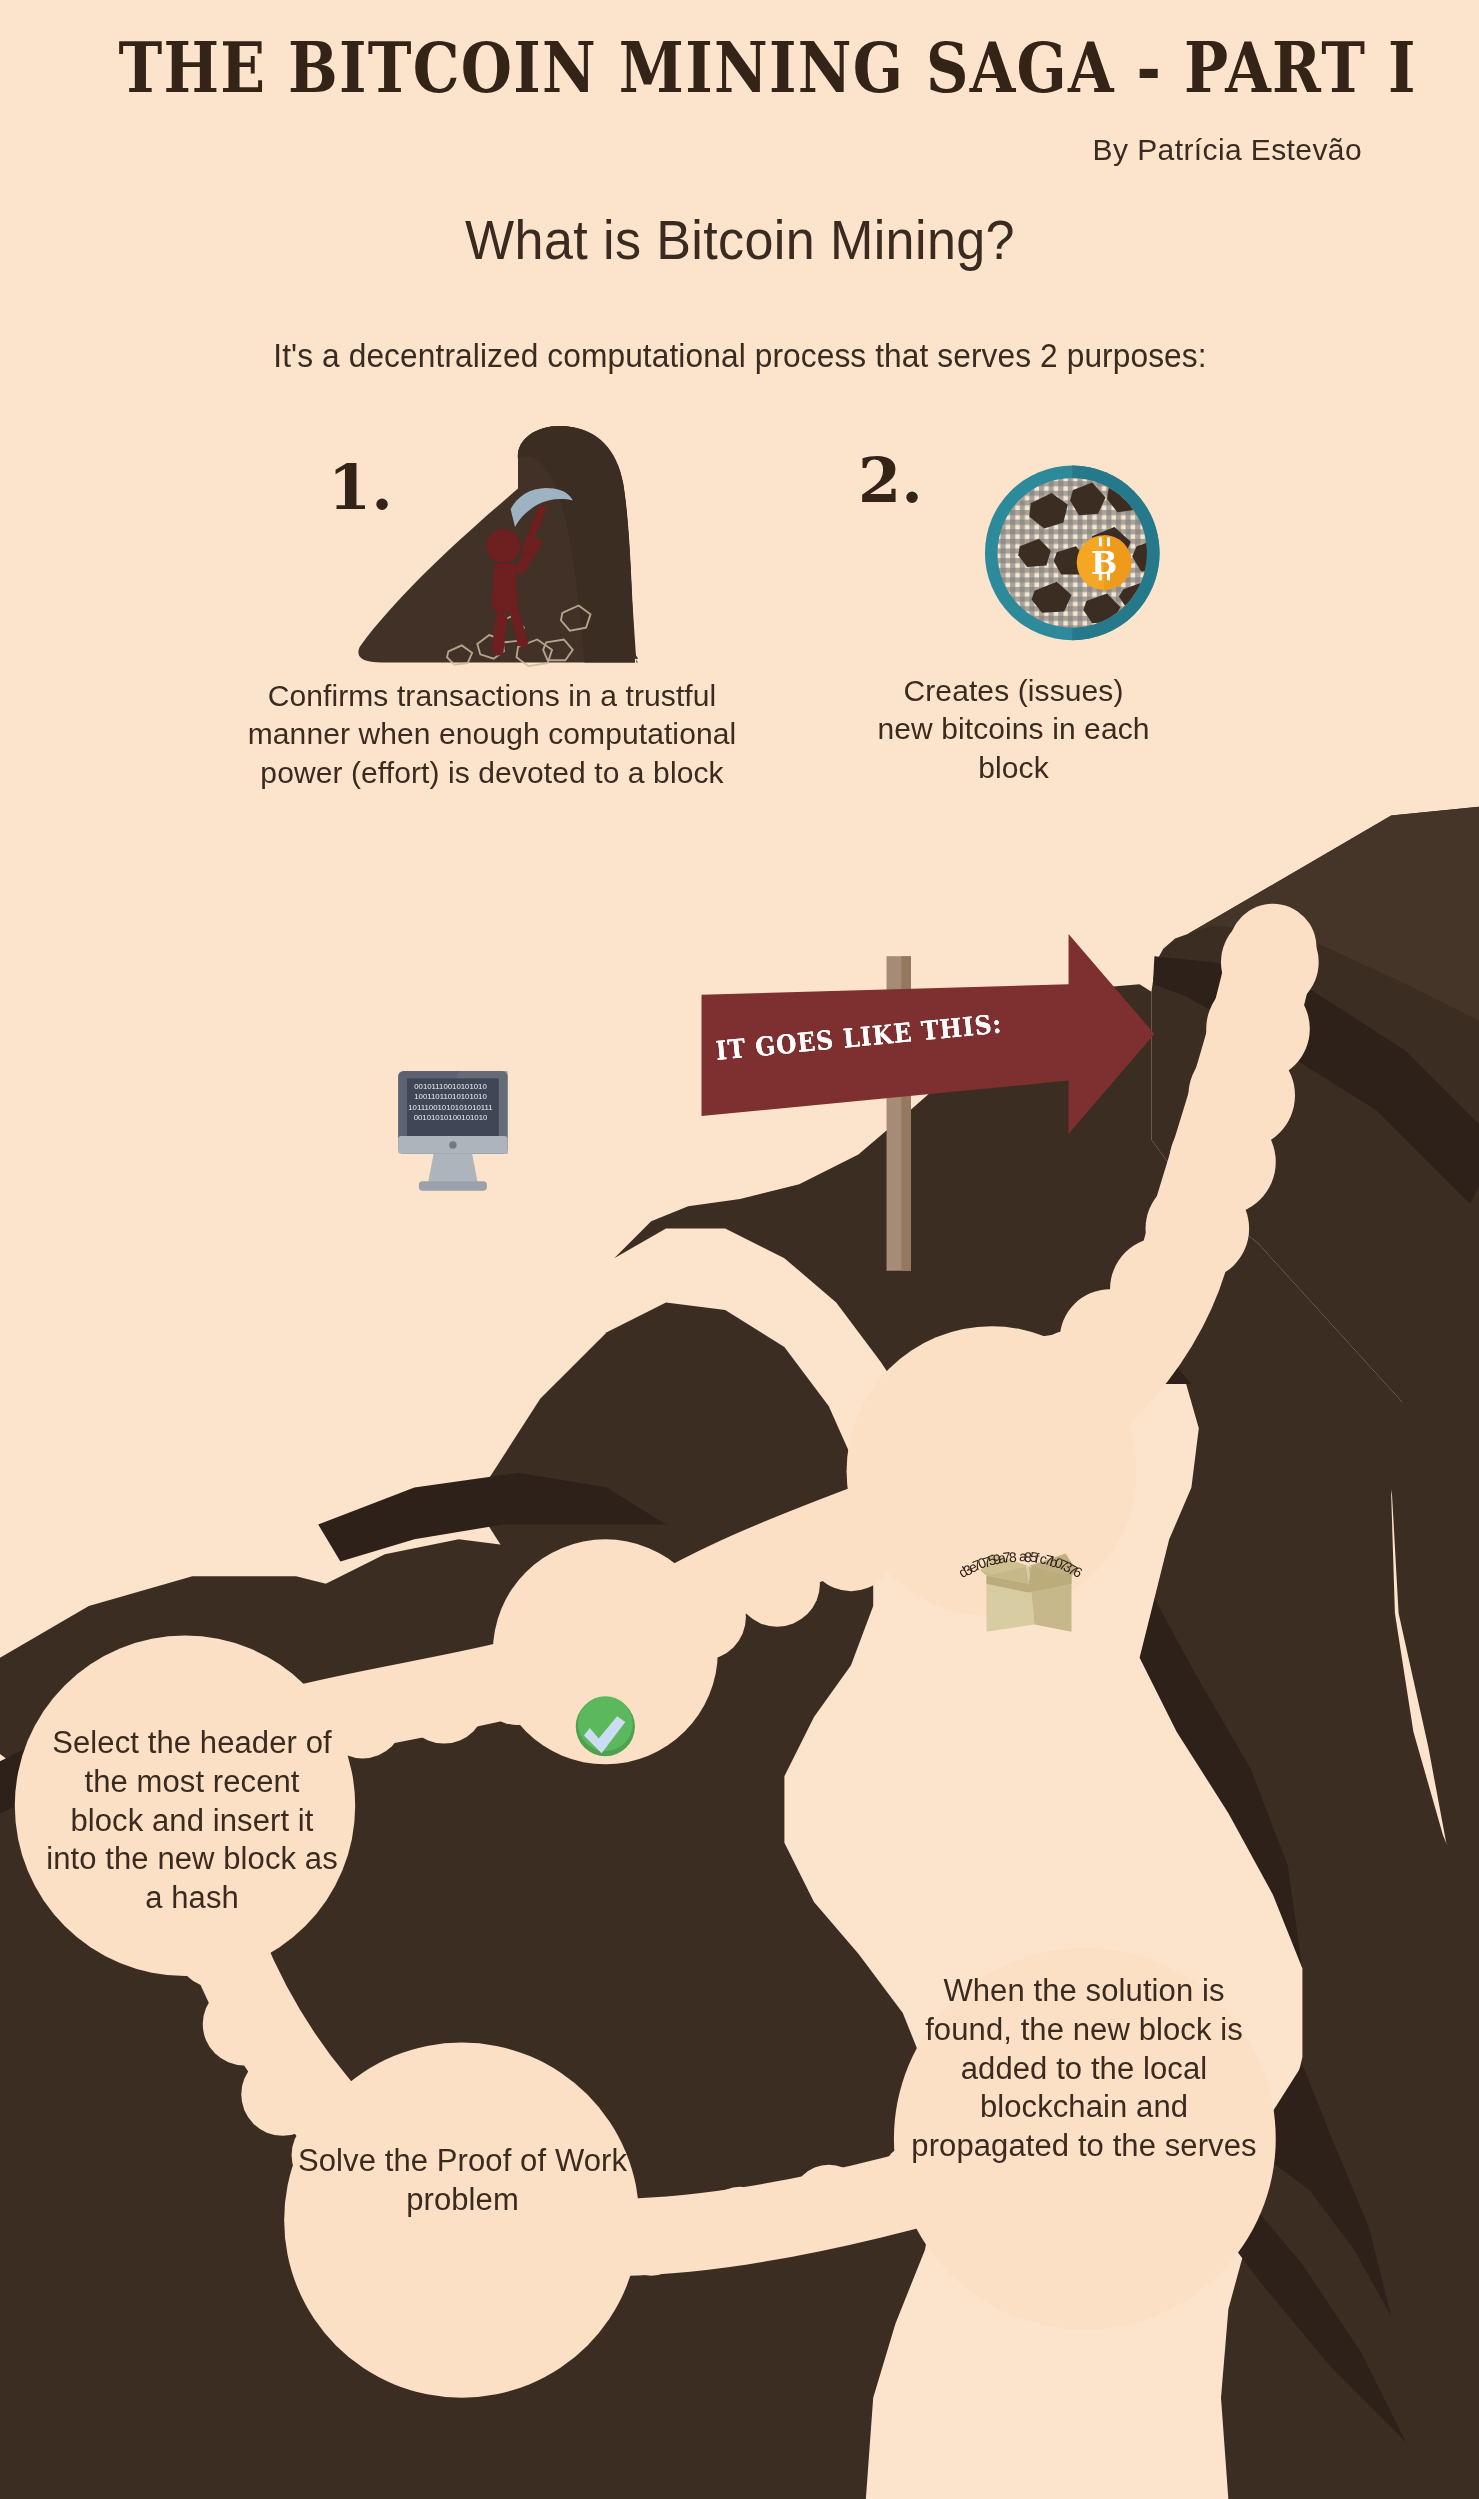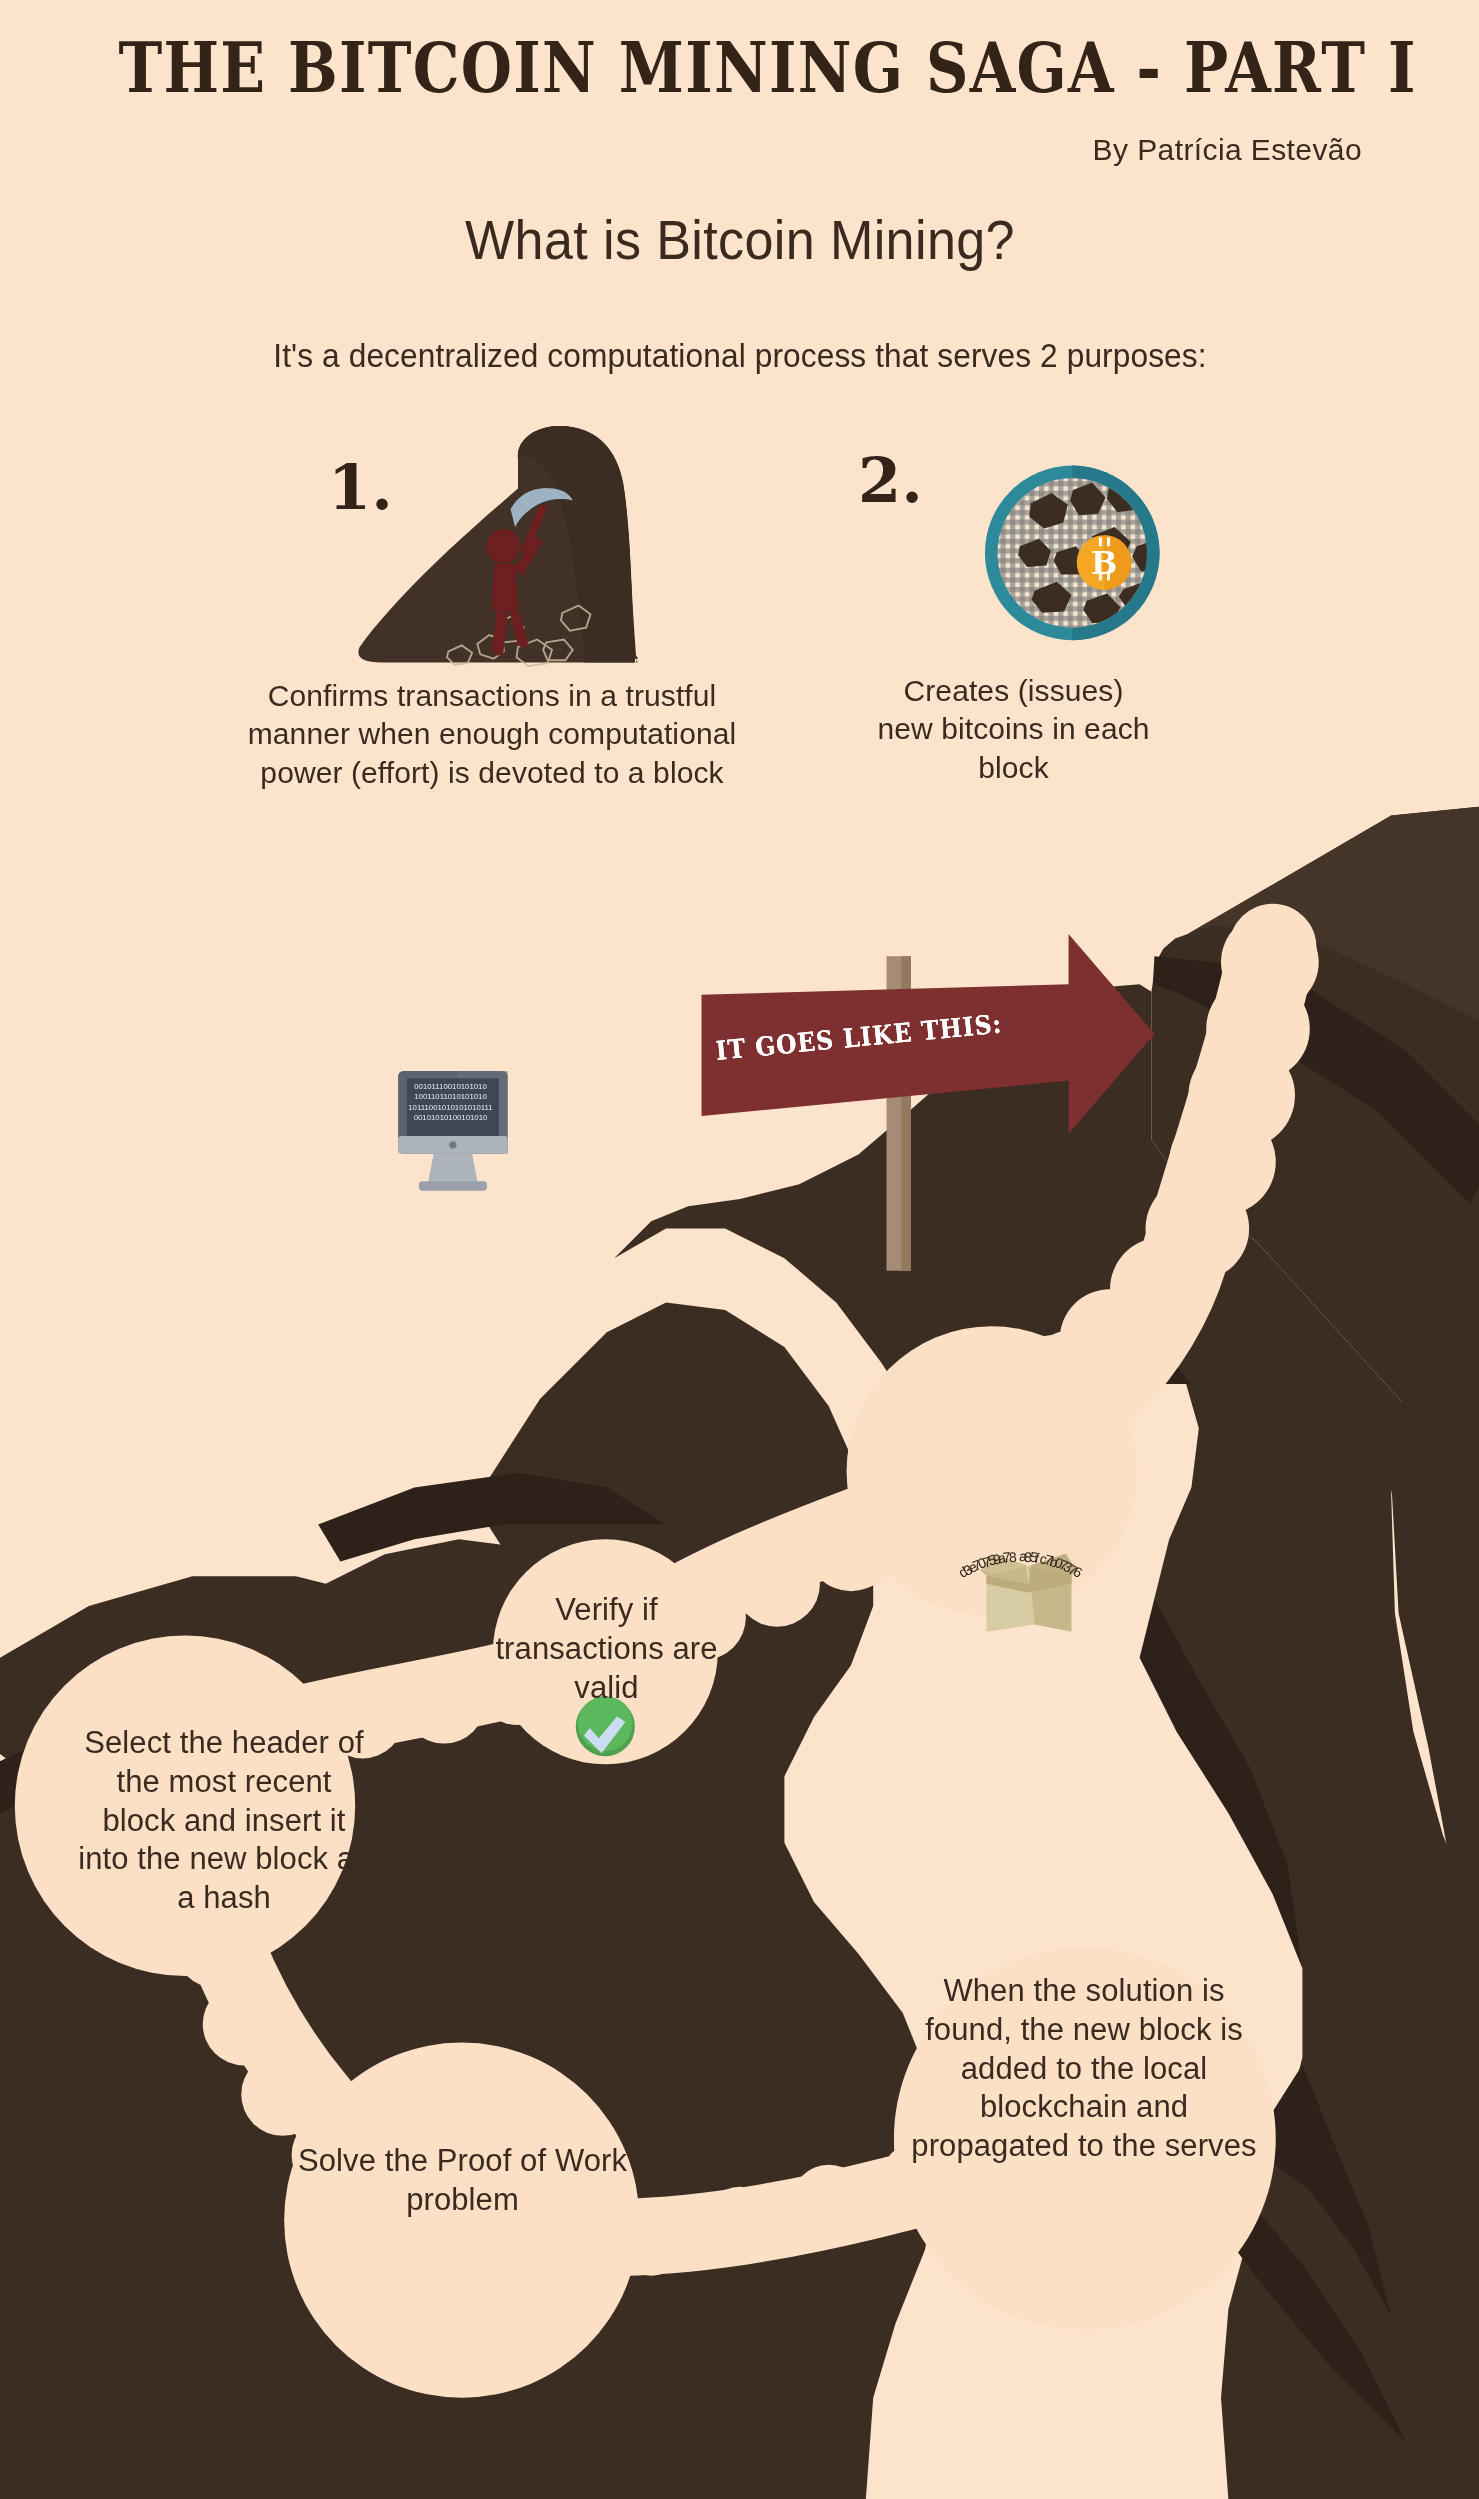--- a/index.html
+++ b/index.html
@@ -81,21 +81,21 @@
   
   .btext{
     position:absolute;
     text-align:center;
     color:#3a2a1f;
     line-height:1.25;
     letter-spacing:0.1px;
   }
   #bt-bundle{left:867px; top:1410px; width:252px; font-size:31px;}
   #bt-verify{left:488px; top:1591px; width:237px; font-size:31px;}
-  #bt-select{left:44px; top:1724px; width:296px; font-size:31px;margin-left:32px;}
+  #bt-select{left:44px; top:1724px; width:296px; font-size:31px;}
   #bt-solve {left:296px; top:2142px; width:333px; font-size:31px;}
   #bt-found {left:910px; top:1972px; width:348px; font-size:31px;}
 
   #hash{
     position:absolute;
     left:924px; top:1541px;
     width:192px; height:44px;
     font-size:14px;
     color:#2f2219;
     letter-spacing:0.3px;
@@ -395,21 +395,20 @@
       <span style="left: 116px; top: 10px; transform: rotate(12.1304deg);">c</span>
       <span style="left: 121px; top: 11px; transform: rotate(14.8261deg);">7</span>
       <span style="left: 126px; top: 12.5px; transform: rotate(17.5217deg);">b</span>
       <span style="left: 131px; top: 14.2px; transform: rotate(20.2174deg);">0</span>
       <span style="left: 136px; top: 16px; transform: rotate(22.913deg);">7</span>
       <span style="left: 140px; top: 18.3px; transform: rotate(25.6087deg);">3</span>
       <span style="left: 145px; top: 20.7px; transform: rotate(28.3043deg);">7</span>
       <span style="left: 150px; top: 23px; transform: rotate(31deg);">6</span>
     </div>
 
-  <div class="btext" id="bt-verify">Verify if transactions are valid</div>
 
   <div class="btext" id="bt-select">Select the header of the most recent block and insert it into the new block as a hash</div>
 
   <div class="btext" id="bt-solve">Solve the Proof of Work problem</div>
 
   <div class="btext" id="bt-found">When the solution is found, the new block is added to the local blockchain and propagated to the serves</div>
 
   <div id="screen-lines">
       <div>00101110010101010</div>
       <div>10011011010101010</div>

